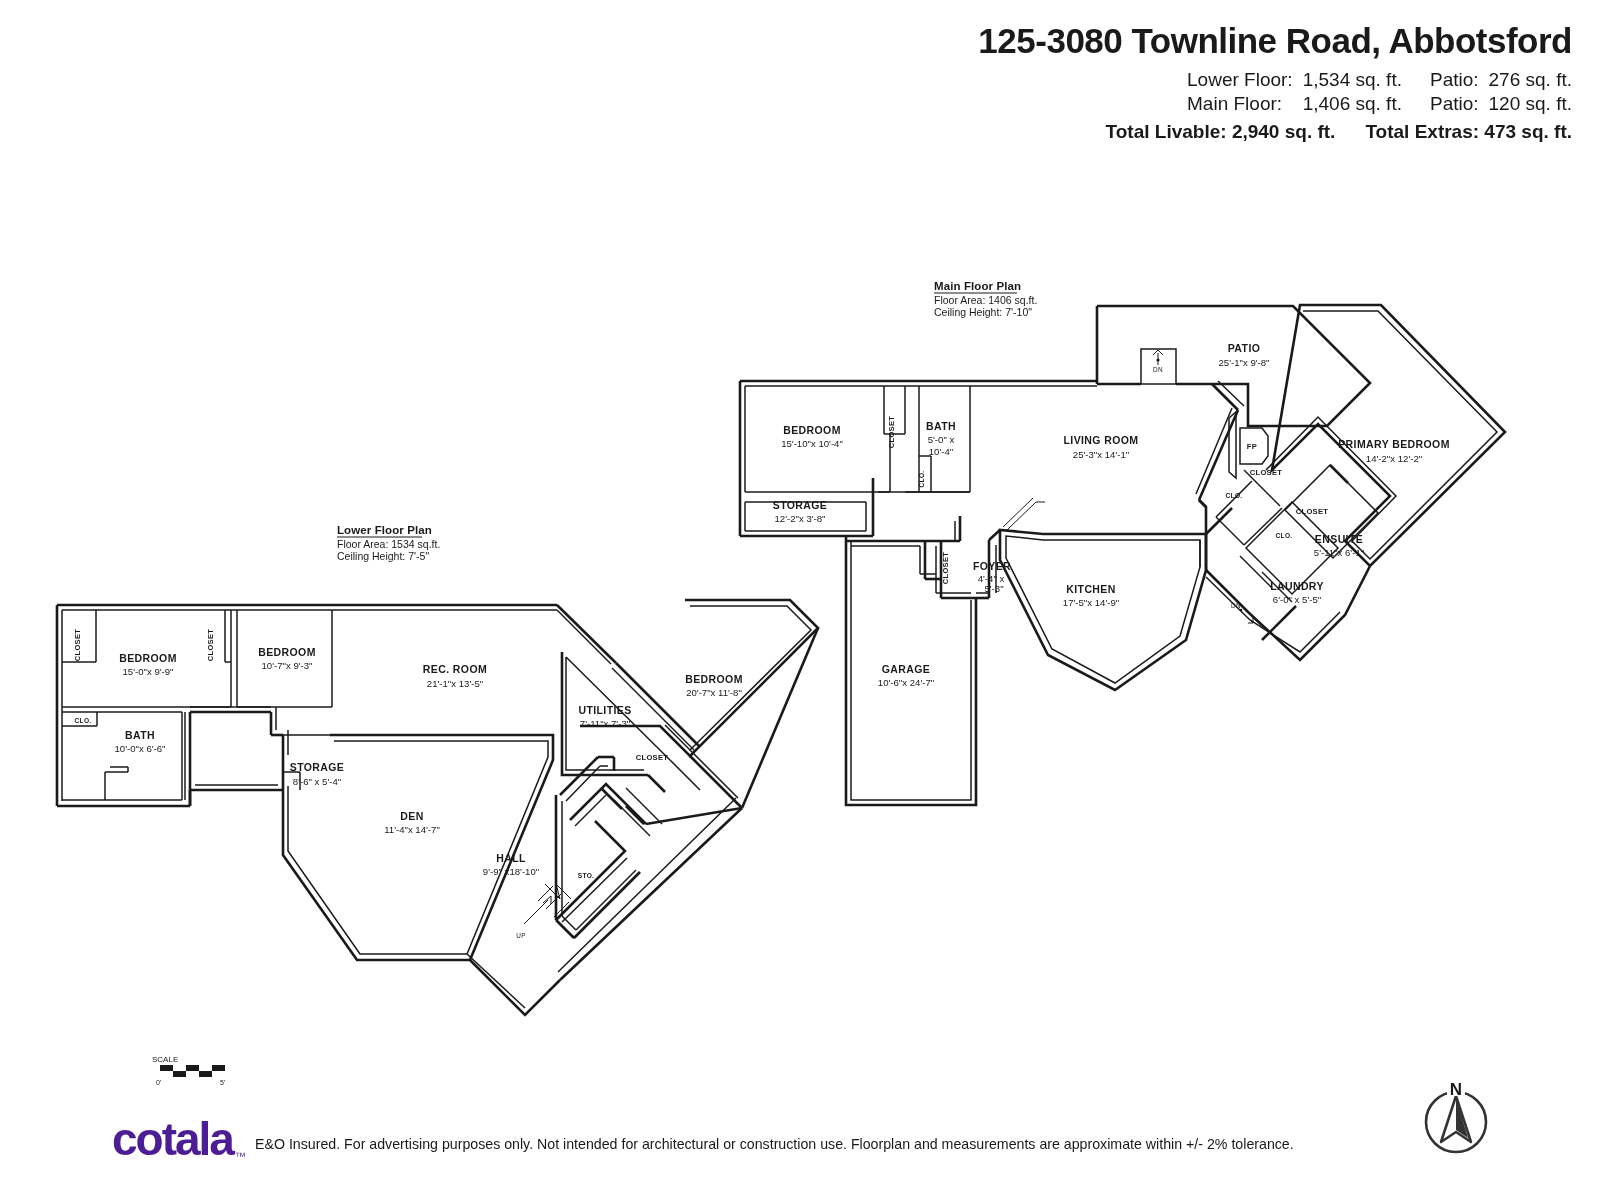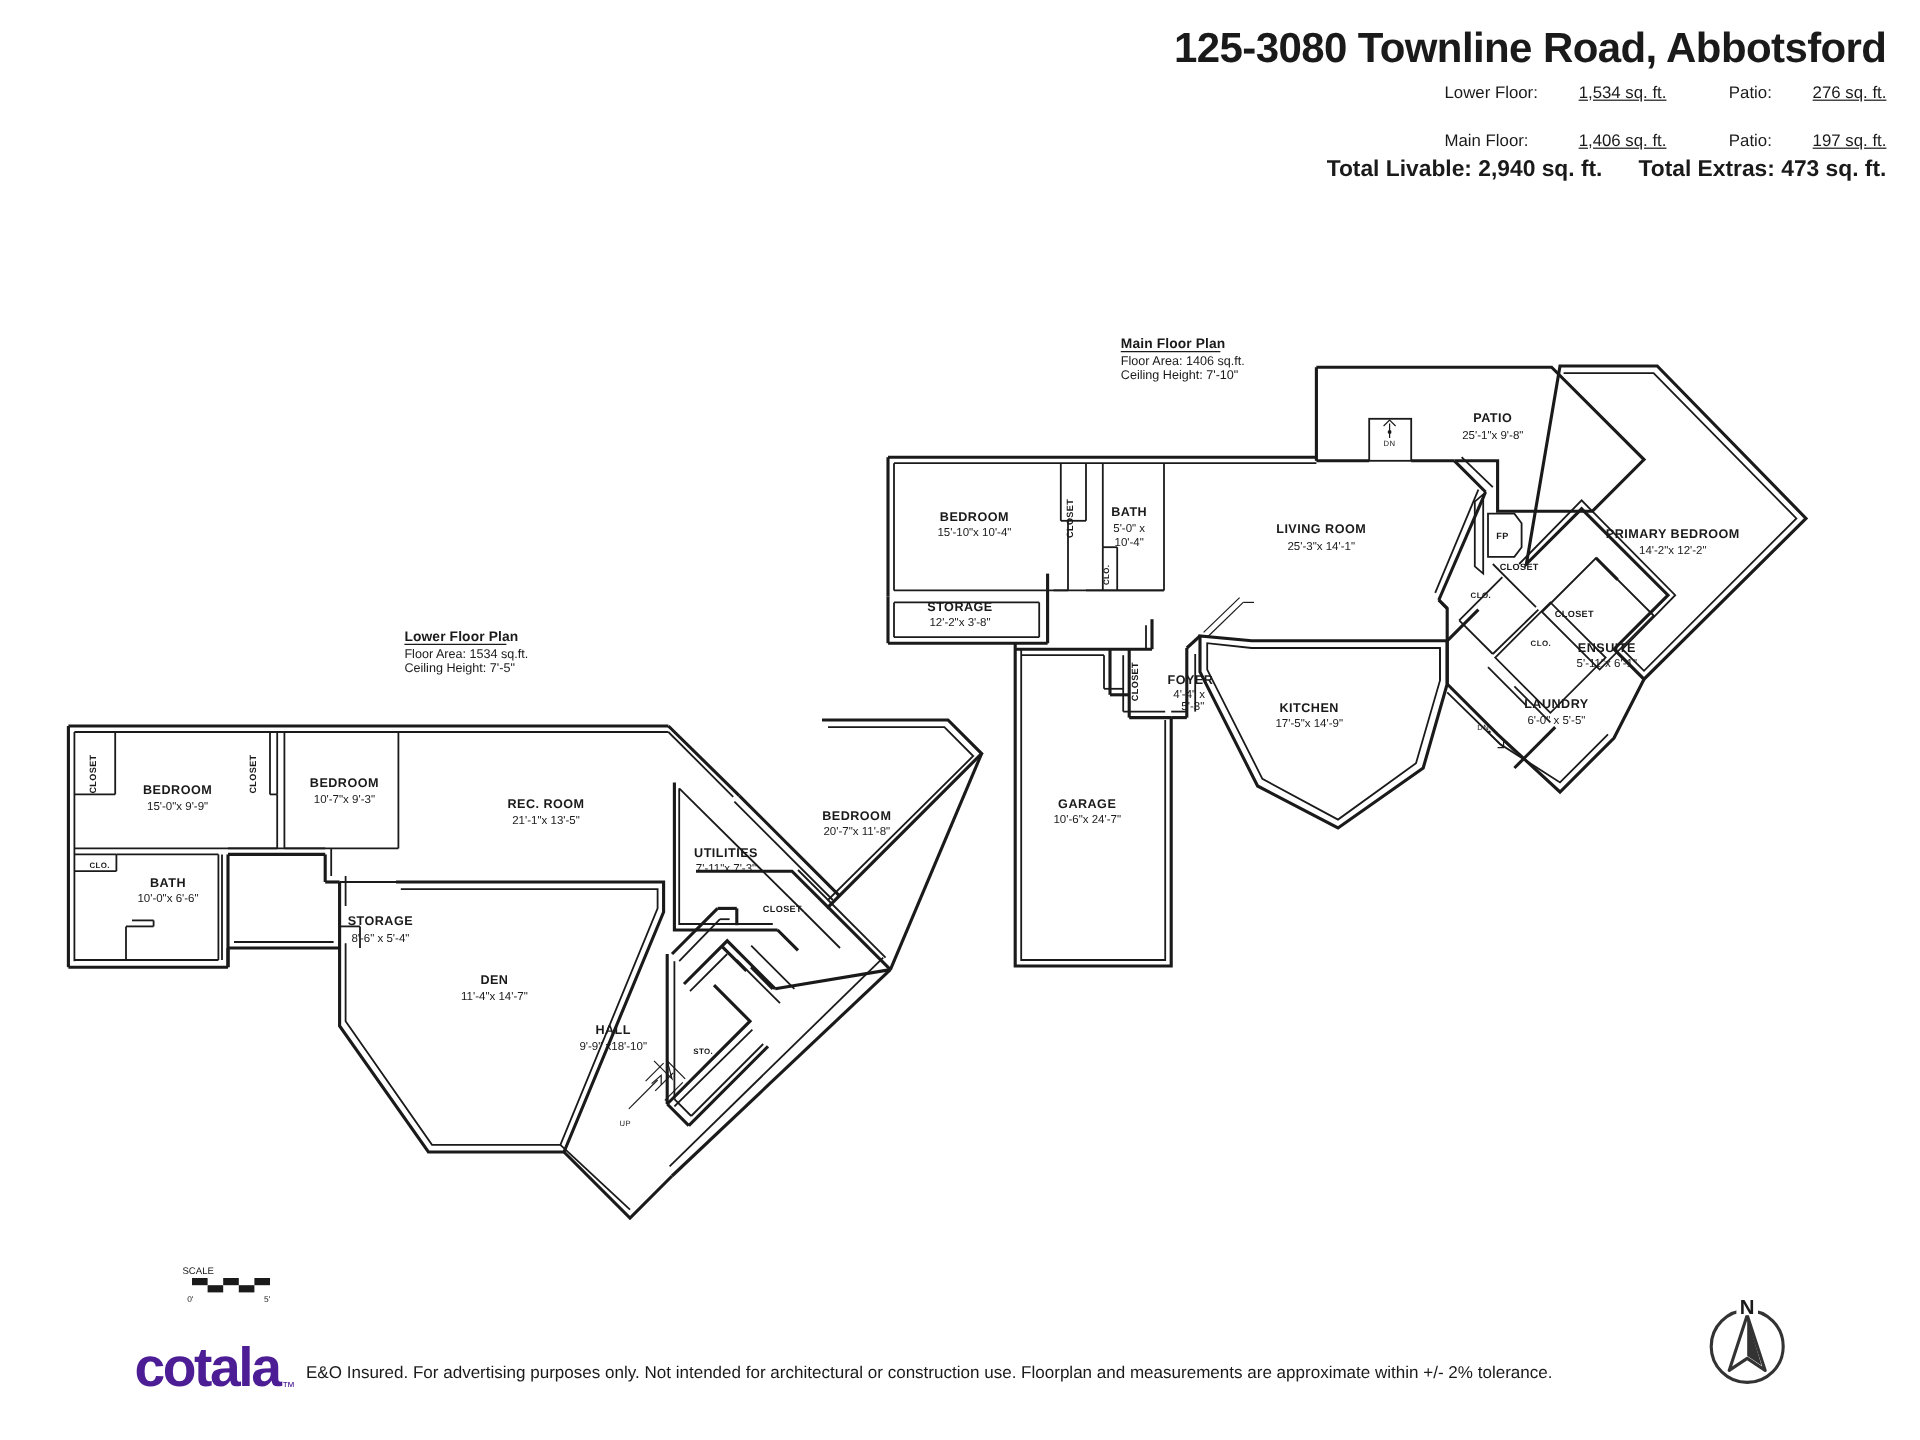--- a/index.html
+++ b/index.html
@@ -30,26 +30,25 @@
     line-height: 1.08;
     white-space: nowrap;
     text-align: center;
   }
   #summary {
     margin-top: 9px;
     display: grid;
     grid-template-columns: auto auto auto auto;
     column-gap: 0;
     row-gap: 2px;
-    font-size: 14px;
+    font-size: 19px;
     justify-content: end;
-    gap: 24px;
   }
   .sum-lbl { text-align: left; padding-right: 10px; white-space: nowrap; }
-  .sum-val { text-align: left; padding-right: 28px; white-space: nowrap; text-decoration: underline; }
+  .sum-val { text-align: left; padding-right: 28px; white-space: nowrap; }
   .sum-val.last { padding-right: 0; }
   #totals {
     margin-top: 6px;
     display: flex;
     justify-content: flex-end;
     gap: 30px;
     font-size: 19px;
     font-weight: bold;
     white-space: nowrap;
   }
@@ -124,21 +123,21 @@
   <div id="title">125-3080 Townline Road, Abbotsford</div>
   <div id="summary">
     <div class="sum-lbl">Lower Floor:</div>
     <div class="sum-val">1,534 sq. ft.</div>
     <div class="sum-lbl">Patio:</div>
     <div class="sum-val last">276 sq. ft.</div>
 
     <div class="sum-lbl">Main Floor:</div>
     <div class="sum-val">1,406 sq. ft.</div>
     <div class="sum-lbl">Patio:</div>
-    <div class="sum-val last">197 sq. ft.</div>
+    <div class="sum-val last">120 sq. ft.</div>
   </div>
   <div id="totals">
     <div>Total Livable: 2,940 sq. ft.</div>
     <div>Total Extras: 473 sq. ft.</div>
   </div>
 </div>
 
 <div id="stage">
 <svg width="1600" height="1200" viewBox="0 0 1600 1200" xmlns="http://www.w3.org/2000/svg">
 

